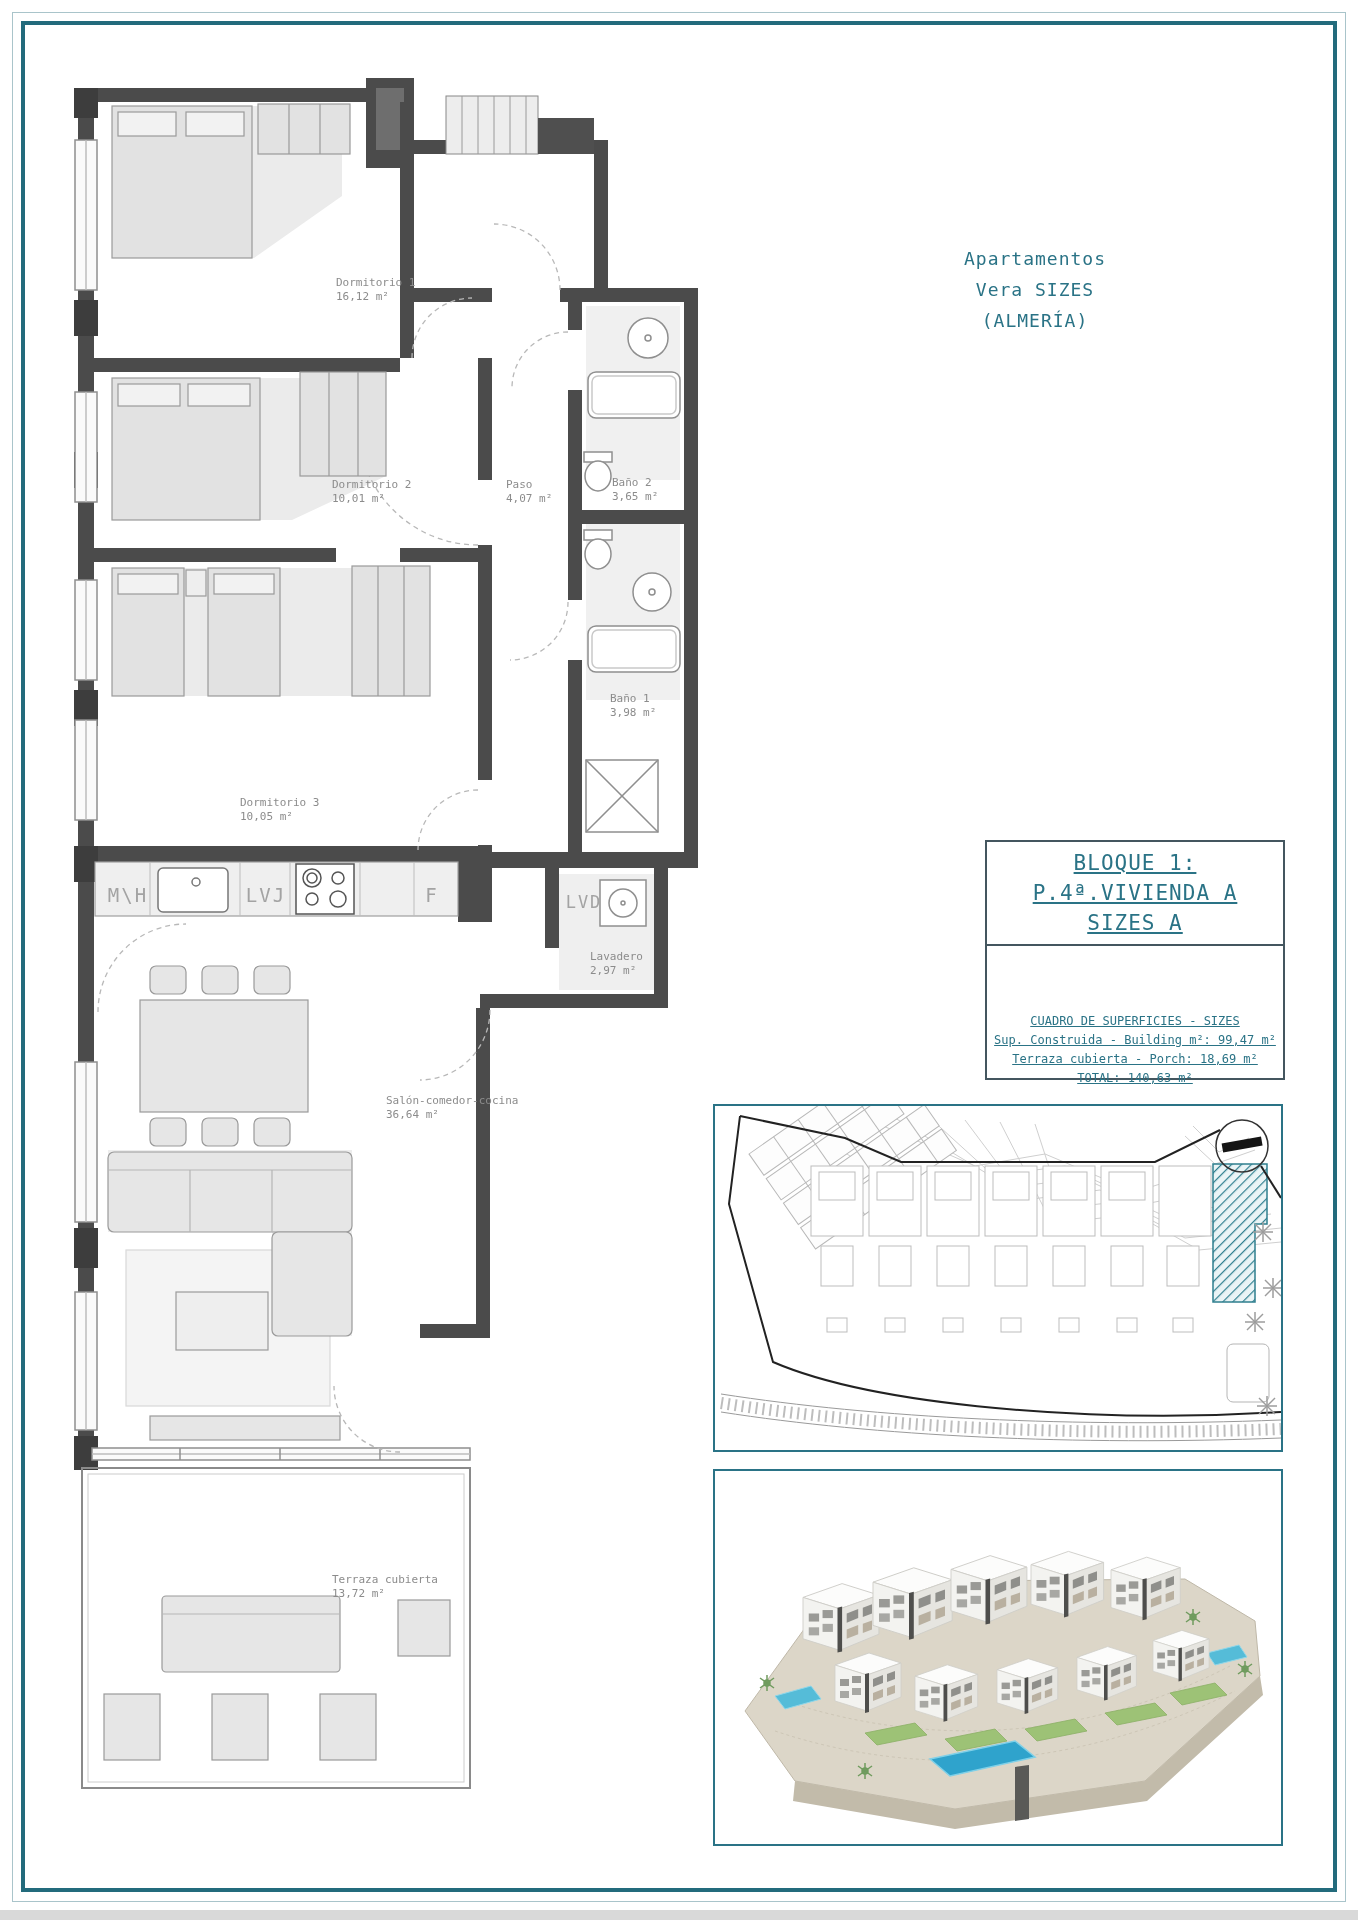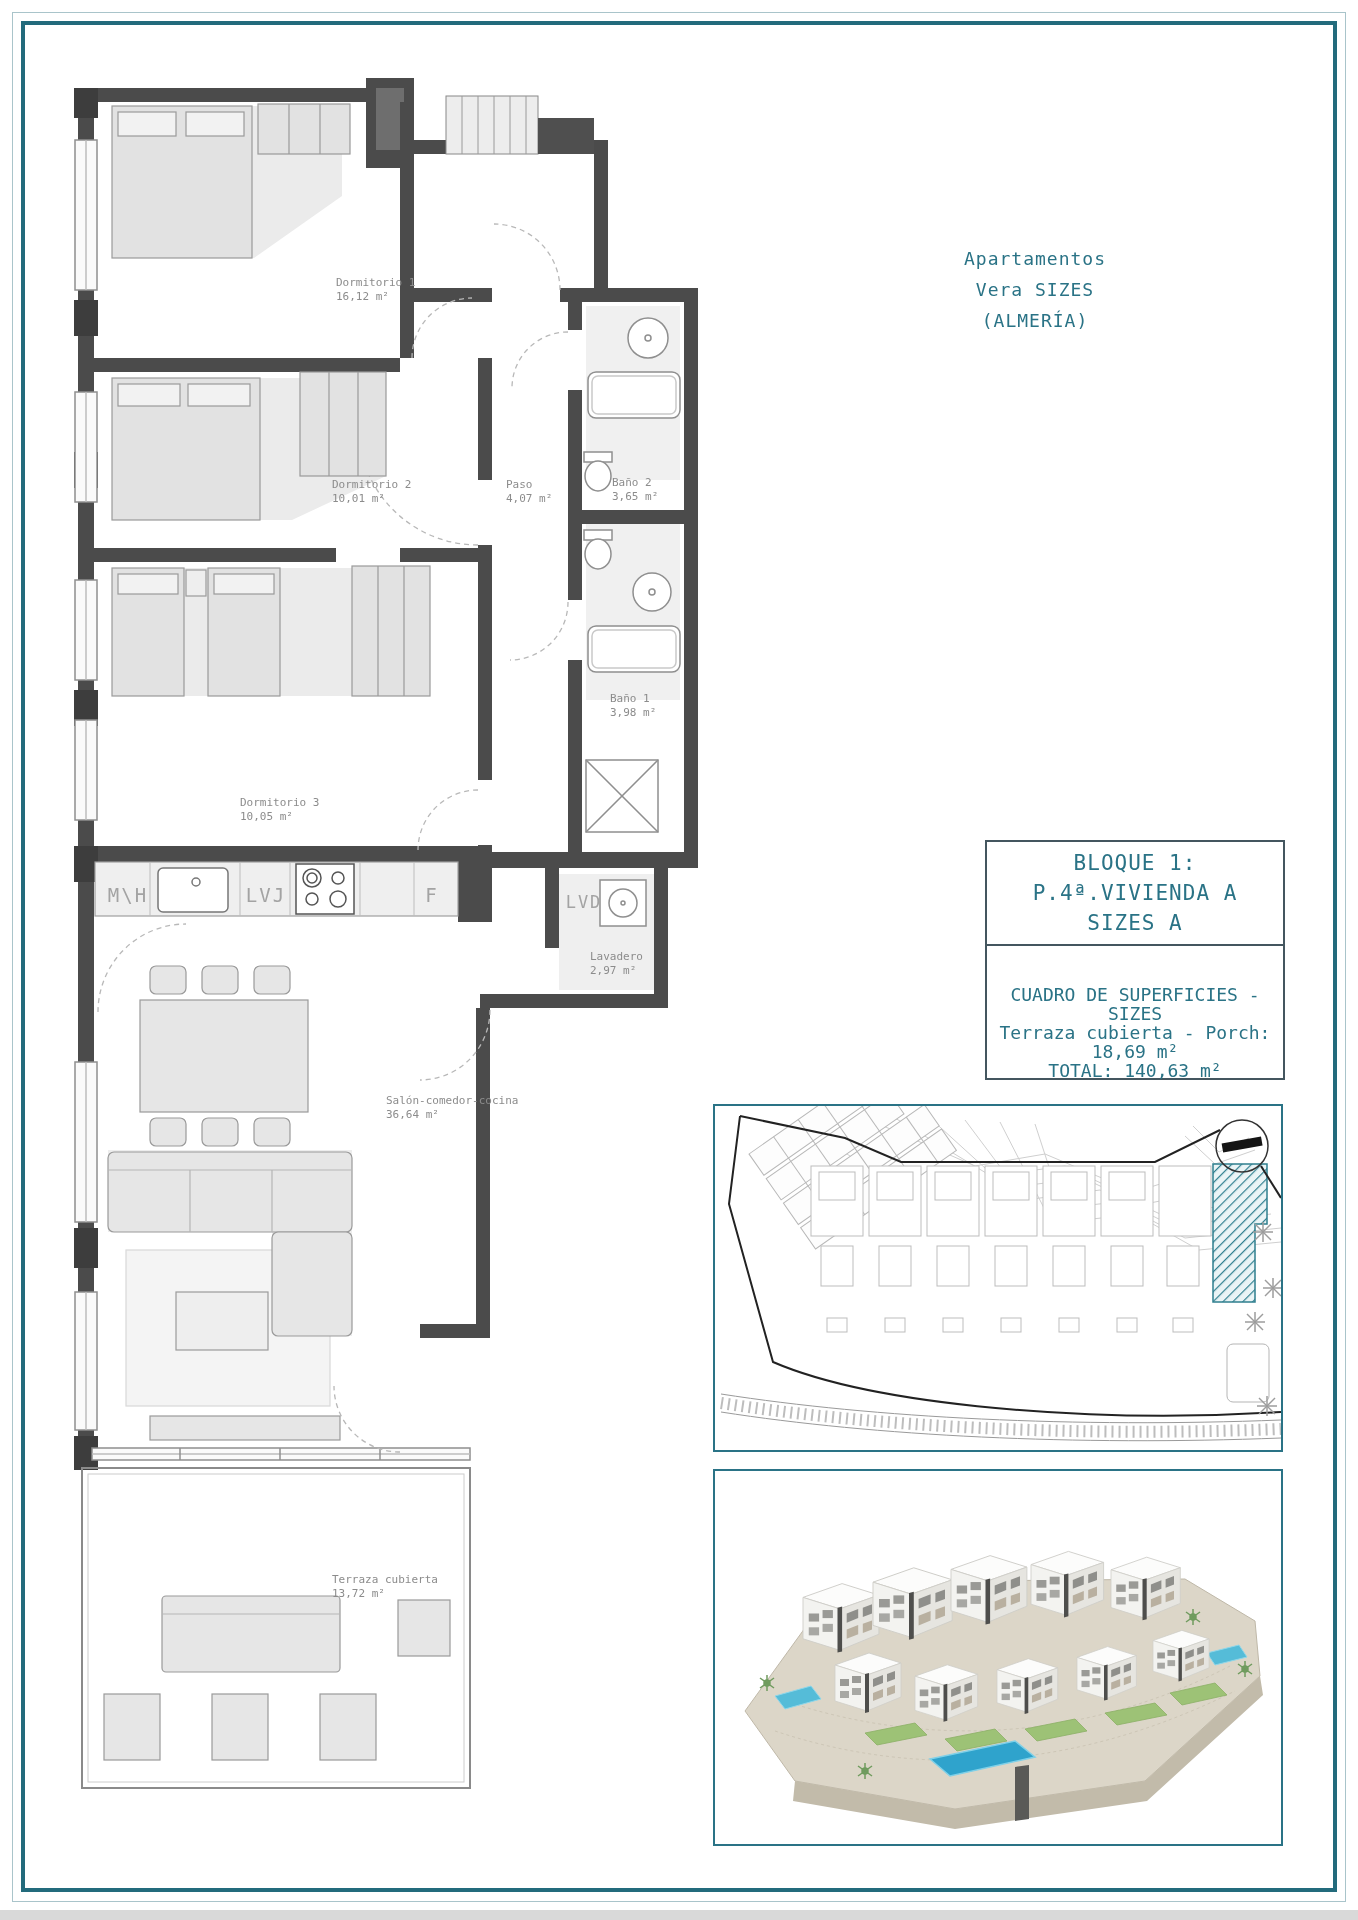--- a/index.html
+++ b/index.html
@@ -10,24 +10,24 @@
   .frame-thin{position:absolute;left:12px;top:12px;right:12px;bottom:18px;border:1px solid #a9c4ca;pointer-events:none;}
   .frame-main{position:absolute;left:21px;top:21px;right:21px;bottom:28px;border:4px solid #236b7c;pointer-events:none;}
   .scan-edge{position:absolute;left:0;right:0;bottom:0;height:10px;background:#d9d9d9;}
   .plan-svg{position:absolute;left:0;top:0;}
   .project-title{
     position:absolute;left:880px;top:243px;width:310px;text-align:center;
     color:#2a7386;font-size:18px;line-height:31px;letter-spacing:1px;
   }
   .info-box{
     position:absolute;left:985px;top:840px;width:300px;height:240px;
-    border:2px solid #44565f;box-sizing:border-box;text-align:center;color:#2a7386;background:#fff;
+    border:2px solid #44565f;box-sizing:border-box;text-align:center;color:#2a7386;background:#fff;text-decoration:underline;
   }
   .info-box .titles{height:96px;border-bottom:2px solid #44565f;padding-top:6px;font-size:21px;line-height:30px;letter-spacing:1px;}
-  .info-box .sizes{padding-top:39px;font-size:18px;line-height:19px;}
+  .info-box .sizes{padding-top:39px;font-size:12px;line-height:19px;margin-top:27px;}
   .inset-box{position:absolute;border:2px solid #2a7386;box-sizing:border-box;background:#fff;}
   .site-plan{left:713px;top:1104px;width:570px;height:348px;}
   .render-box{left:713px;top:1469px;width:570px;height:377px;}
   .inset-box svg{display:block;width:100%;height:100%;}
   text{font-family:"DejaVu Sans Mono","Liberation Mono",monospace;}
   .room-label{fill:#8c8c8c;font-size:11px;}
   .appliance-label{fill:#a3a3a3;font-size:19px;letter-spacing:2px;text-anchor:middle;}
 </style>
 </head>
 <body>
@@ -267,20 +267,21 @@
   </div>
 
   <div class="info-box">
     <div class="titles">
       <div>BLOQUE 1:</div>
       <div>P.4ª.VIVIENDA A</div>
       <div>SIZES A</div>
     </div>
     <div class="sizes">
       <div>CUADRO DE SUPERFICIES  - SIZES</div>
+      <div>Sup. Construida  - Building m²: 99,47 m²</div>
       <div>Terraza cubierta  - Porch: 18,69 m²</div>
       <div>TOTAL:  140,63 m²</div>
     </div>
   </div>
 
   <div class="inset-box site-plan">
     <svg viewBox="0 0 566 344">
       <defs>
         <pattern id="tealHatch" patternUnits="userSpaceOnUse" width="7" height="7" patternTransform="rotate(45)">
           <rect width="7" height="7" fill="#eaf4f6"></rect>

